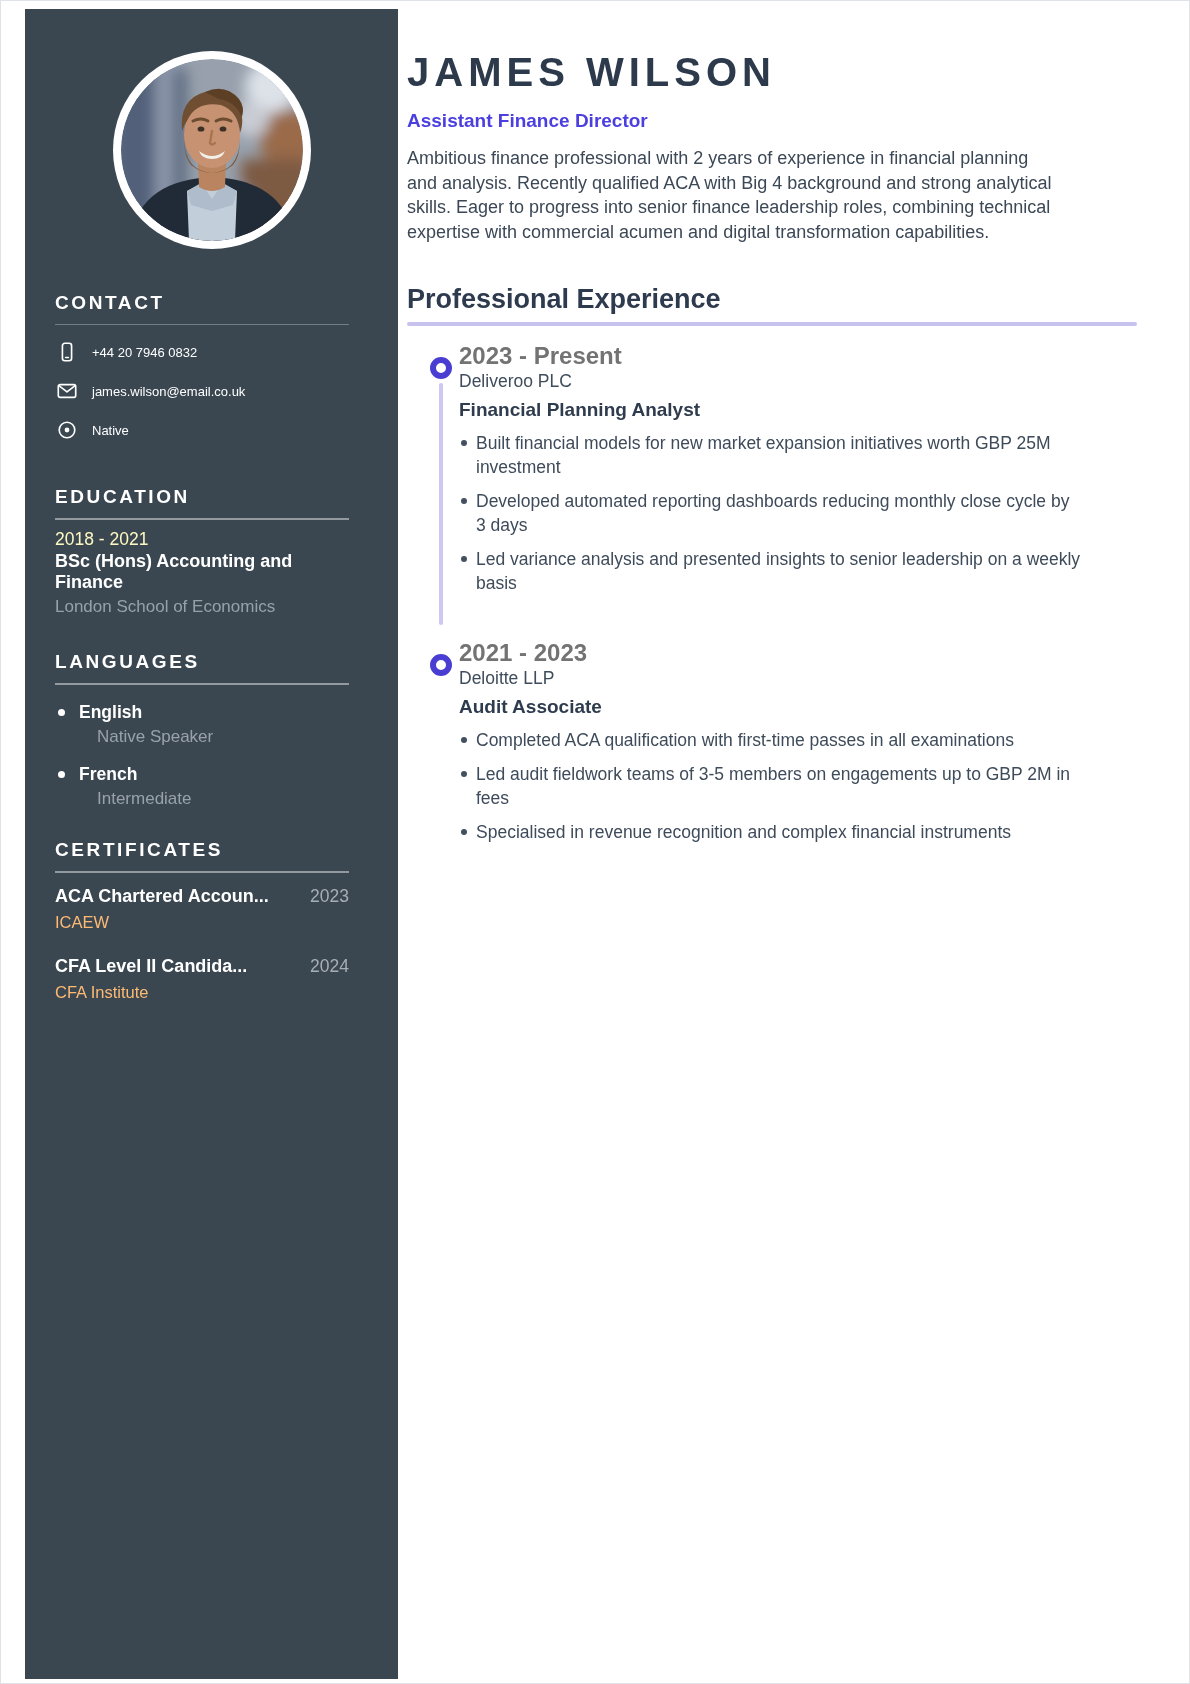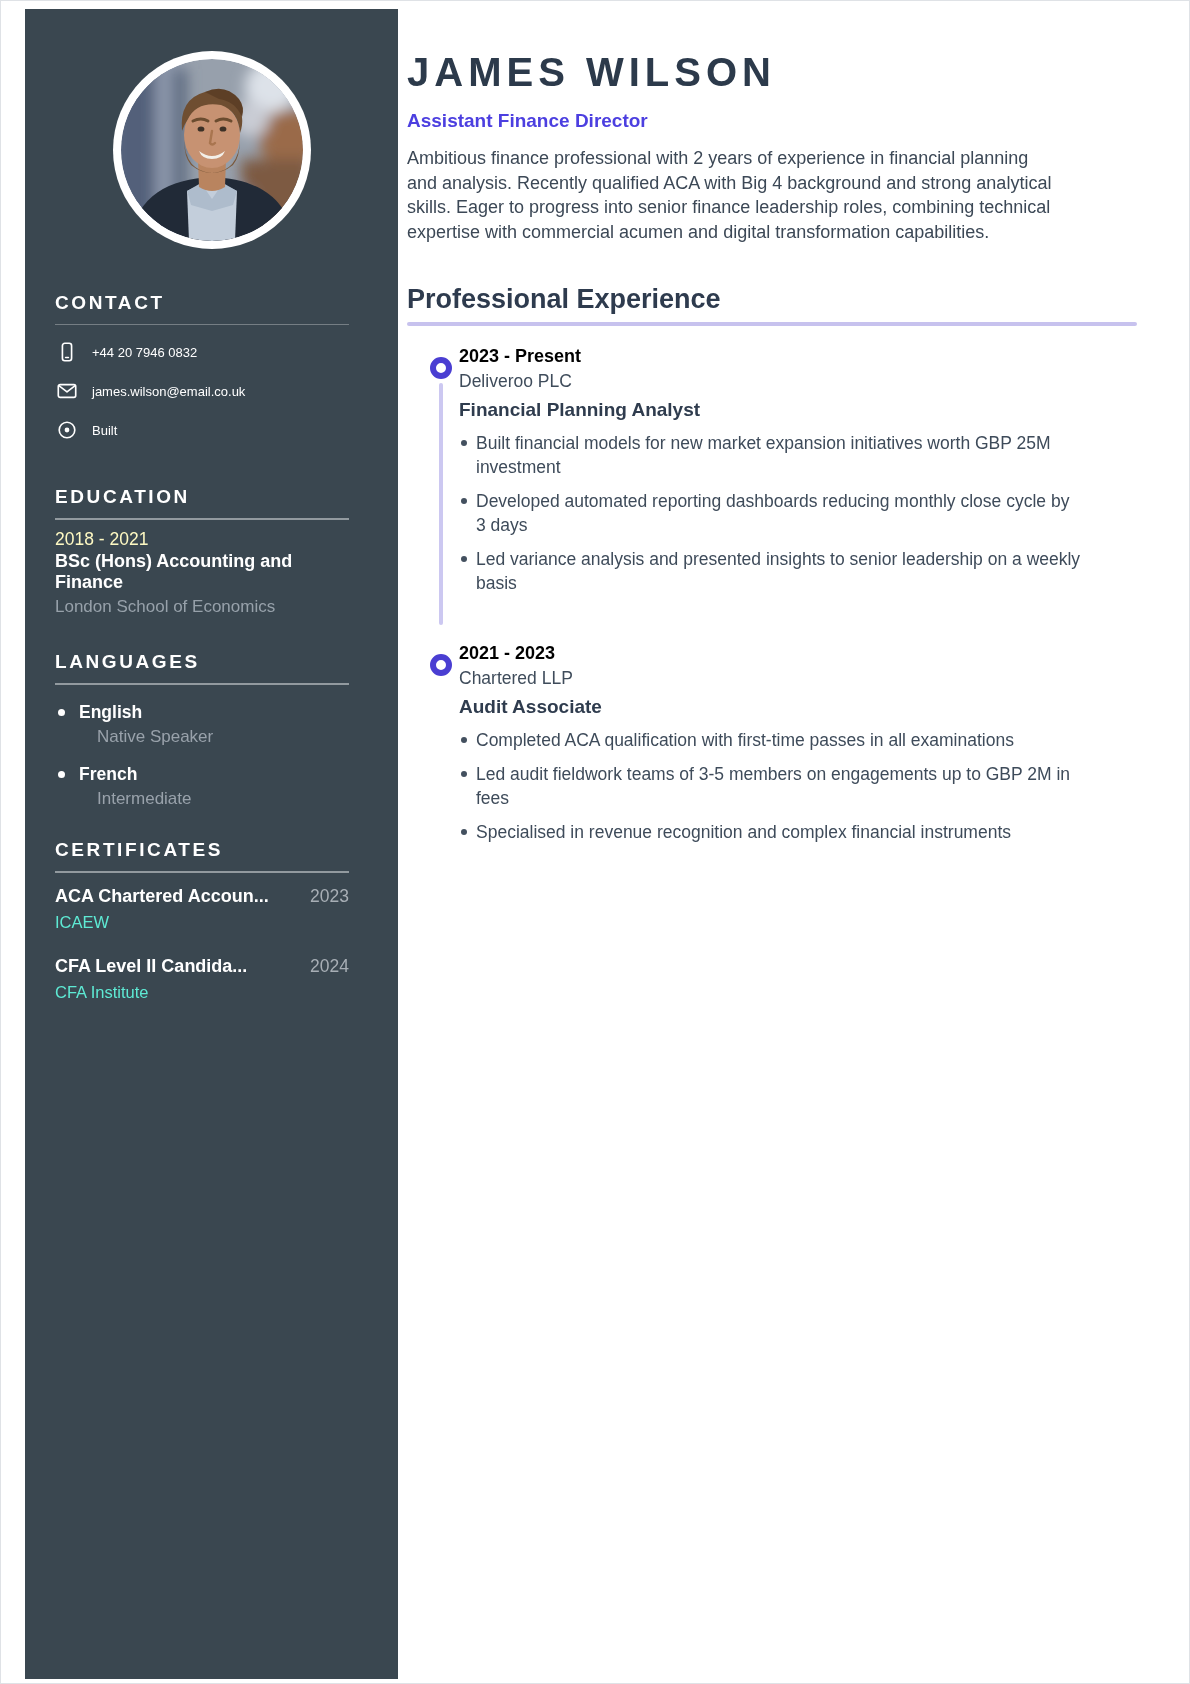--- a/index.html
+++ b/index.html
@@ -57,21 +57,21 @@
   }
   .lang-name{ font-size:17.5px; font-weight:700; line-height:20px; }
   .lang-level{ font-size:17px; color:#99a2ab; line-height:20px; margin-top:5px;margin-left:18px; }
 
   .sec-certificates{ margin-top:30px; }
   .cert-item{ margin-top:13px; }
   .cert-item + .cert-item{ margin-top:24px; }
   .cert-row{ display:flex; justify-content:space-between; align-items:baseline; }
   .cert-name{ font-size:18px; font-weight:700; color:#fff; line-height:21px; white-space:nowrap; }
   .cert-year{ font-size:17.5px; color:#a7aeb5; line-height:21px; }
-  .cert-issuer{ font-size:16.5px; color:#5eead4; margin-top:6px; line-height:19px; }
+  .cert-issuer{ font-size:16.5px; color:#fdba74; margin-top:6px; line-height:19px; }
 
   
   .main{ position:absolute; left:406px; top:0; width:730px; }
   .name{
     margin-top:50px; font-size:40px; line-height:42px; font-weight:700;
     letter-spacing:5px; color:#2c3a4b;
   }
   .job-title{ margin-top:17px; font-size:19px; line-height:22px; font-weight:700; color:#4c3fe0; }
   .summary{ margin-top:14px; font-size:18px; line-height:24.5px; color:#3c4856; max-width:652px; }
 
@@ -82,21 +82,21 @@
   .entry{ position:relative; padding-left:52px; }
   .entry + .entry{ margin-top:48px; }
   .marker{
     position:absolute; left:23px; top:11px; width:22px; height:22px;
     border:6px solid #4a3ed2; background:#fff; border-radius:50%;
   }
   .entry.has-line::after{
     content:""; position:absolute; left:32px; top:37px; bottom:-30px; width:4px;
     background:#ccc8f1; border-radius:2px;
   }
-  .period{ font-size:18px; line-height:20px; font-weight:700; color:#000000; }
+  .period{ font-size:24px; line-height:20px; font-weight:700; color:#737373; }
   .company{ margin-top:5px; font-size:17.5px; line-height:21px; color:#3f4c5b; }
   .role{ margin-top:7px; font-size:19px; line-height:22px; font-weight:700; color:#2f3c4e; }
   .bullets{ list-style:none; margin-top:7px; max-width:622px; }
   .bullets li{
     position:relative; padding-left:17px; font-size:17.5px; line-height:24px; color:#3e4b5a; margin-top:10px;
   }
   .bullets li::before{
     content:""; position:absolute; left:2px; top:9px; width:6px; height:6px; border-radius:50%; background:#43505f;
   }
 </style>
@@ -182,21 +182,21 @@
           <span>james.wilson@email.co.uk</span>
         </div>
 
         <div class="contact-row">
           <span class="cicon">
             <svg viewBox="0 0 24 24" fill="none" stroke="#fff" stroke-width="1.8">
               <circle cx="12" cy="12" r="8.5"></circle>
               <circle cx="12" cy="12" r="2.6" fill="#fff" stroke="none"></circle>
             </svg>
           </span>
-          <span>Built</span>
+          <span>Native</span>
         </div>
       </section>
 
       <section class="sec-education">
         <div class="side-heading">EDUCATION</div>
         <div class="side-divider"></div>
         <div class="edu-period">2018 - 2021</div>
         <div class="edu-degree">BSc (Hons) Accounting and Finance</div>
         <div class="edu-school">London School of Economics</div>
       </section>
@@ -257,21 +257,21 @@
           <ul class="bullets">
             <li>Built financial models for new market expansion initiatives worth GBP 25M investment</li>
             <li>Developed automated reporting dashboards reducing monthly close cycle by 3 days</li>
             <li>Led variance analysis and presented insights to senior leadership on a weekly basis</li>
           </ul>
         </div>
 
         <div class="entry">
           <span class="marker"></span>
           <div class="period">2021 - 2023</div>
-          <div class="company">Chartered LLP</div>
+          <div class="company">Deloitte LLP</div>
           <div class="role">Audit Associate</div>
           <ul class="bullets">
             <li>Completed ACA qualification with first-time passes in all examinations</li>
             <li>Led audit fieldwork teams of 3-5 members on engagements up to GBP 2M in fees</li>
             <li>Specialised in revenue recognition and complex financial instruments</li>
           </ul>
         </div>
 
       </div>
     </section>

